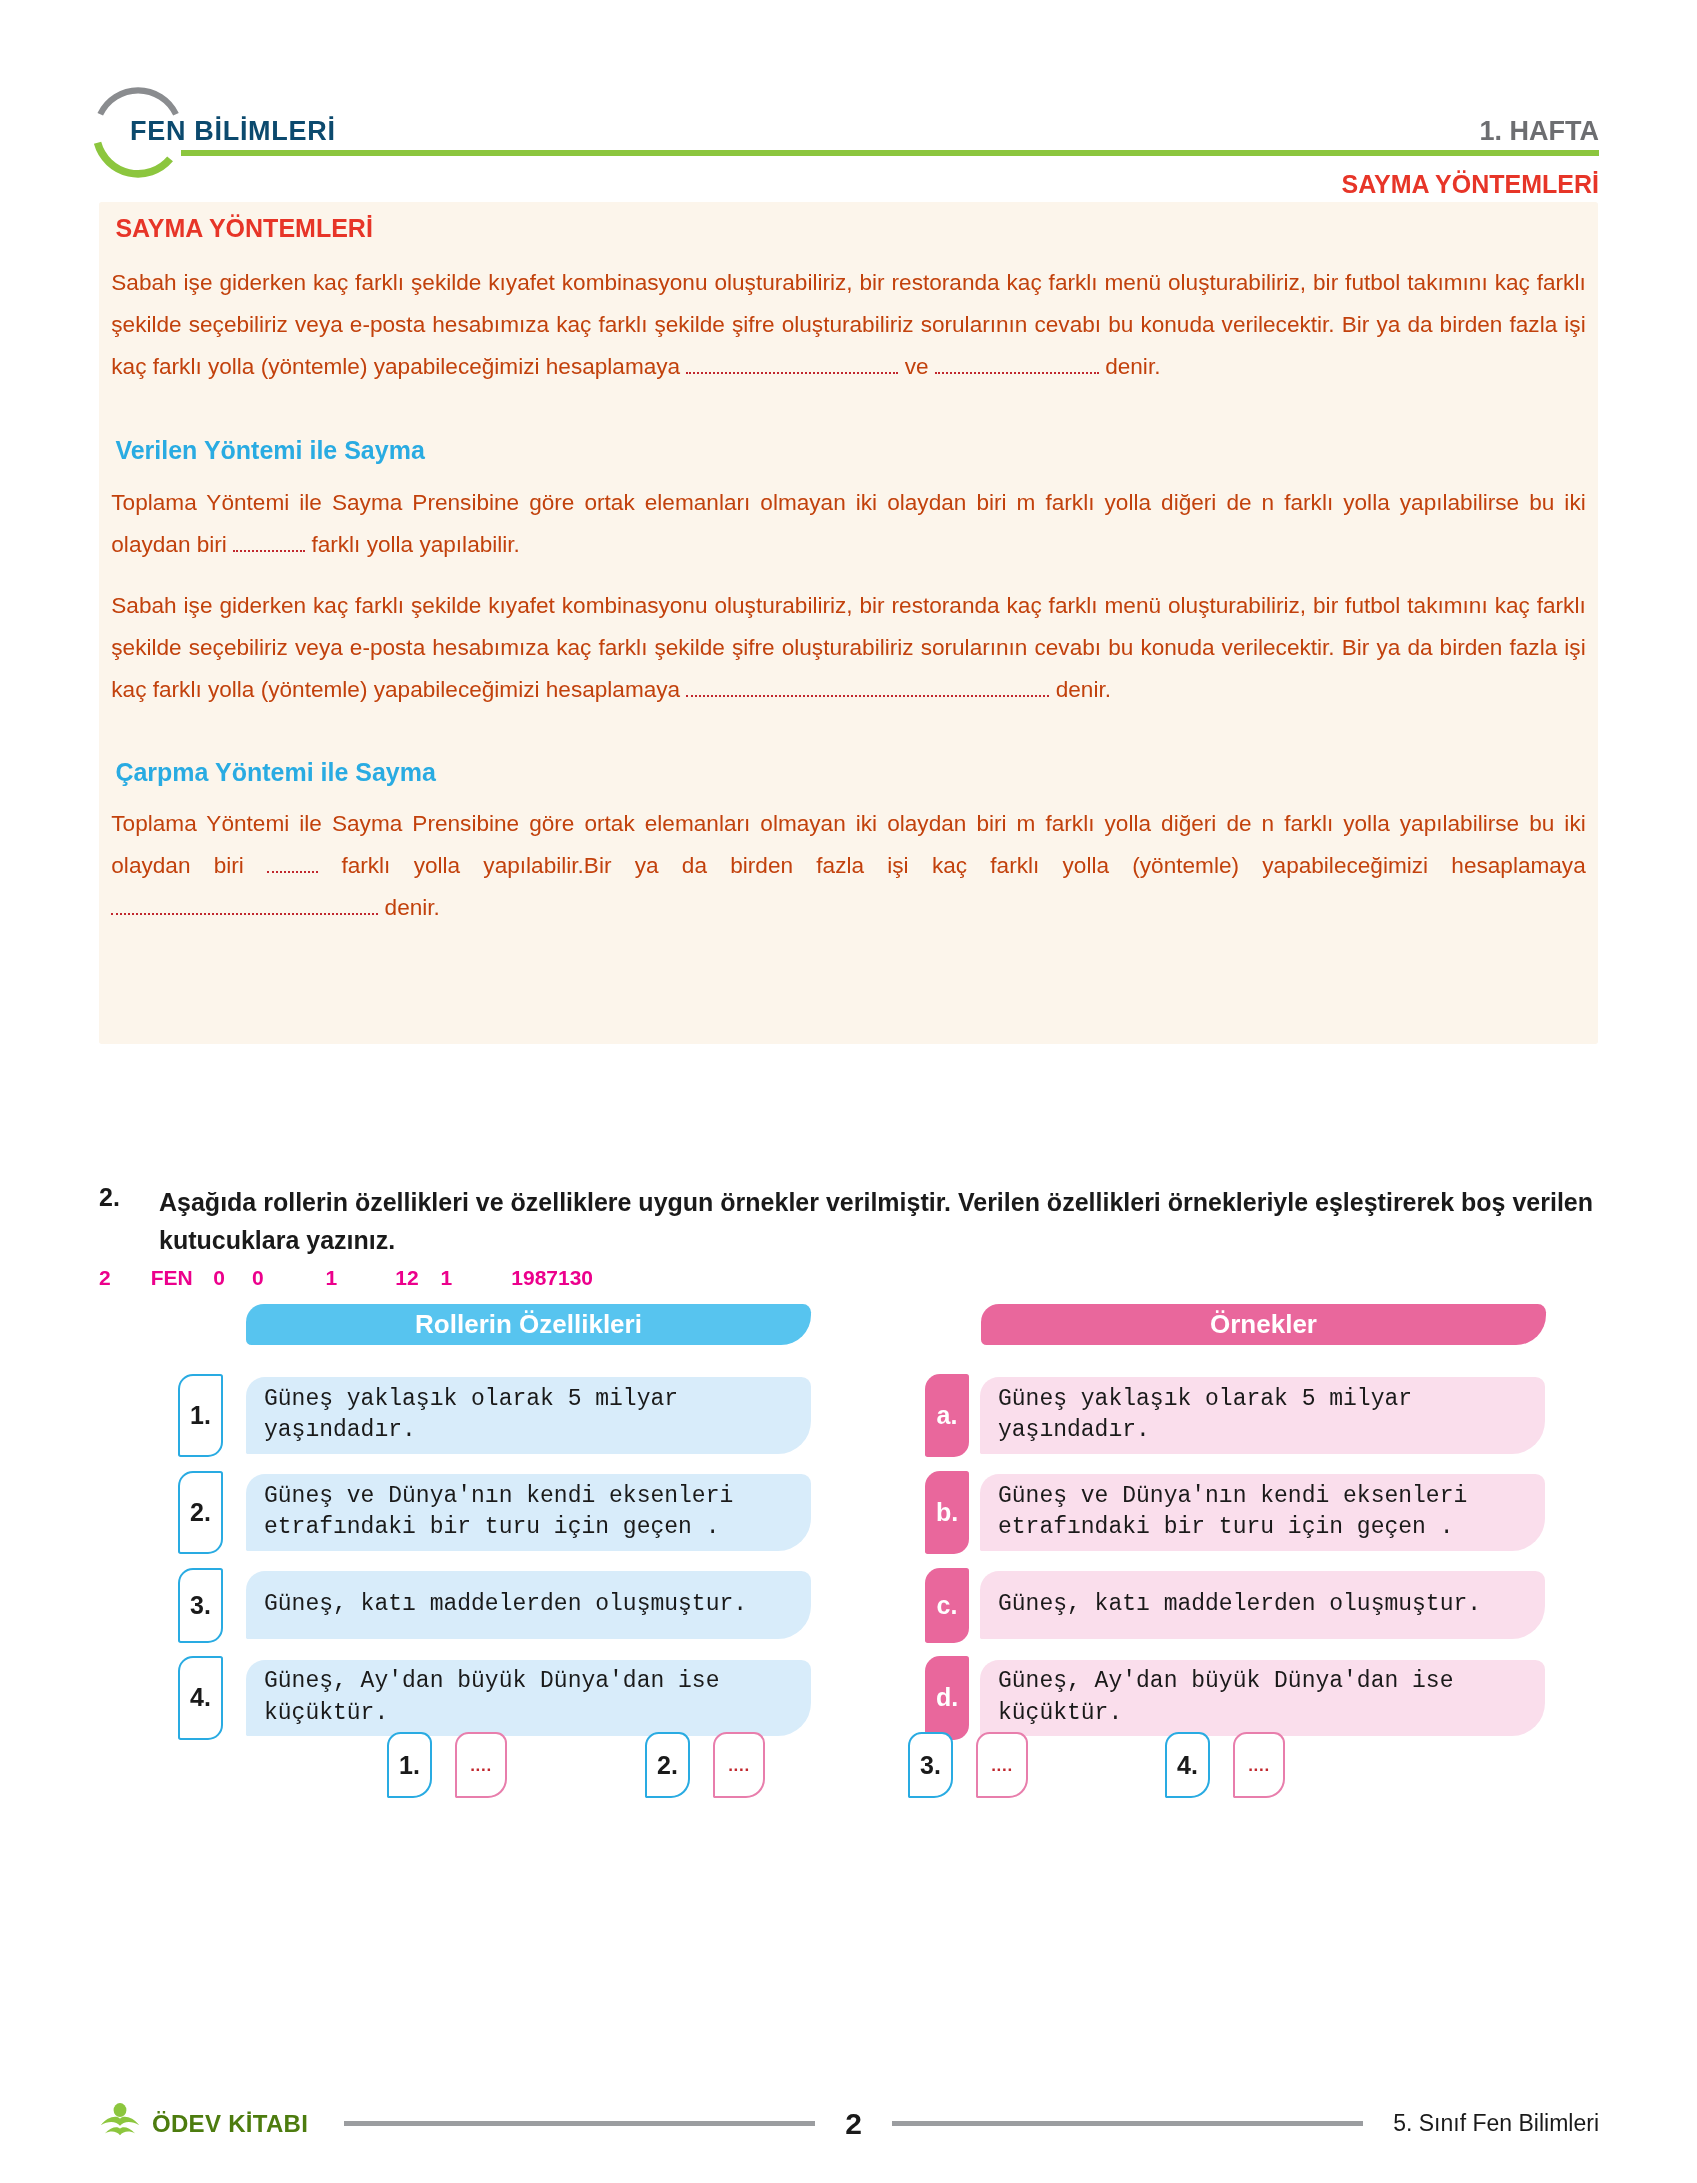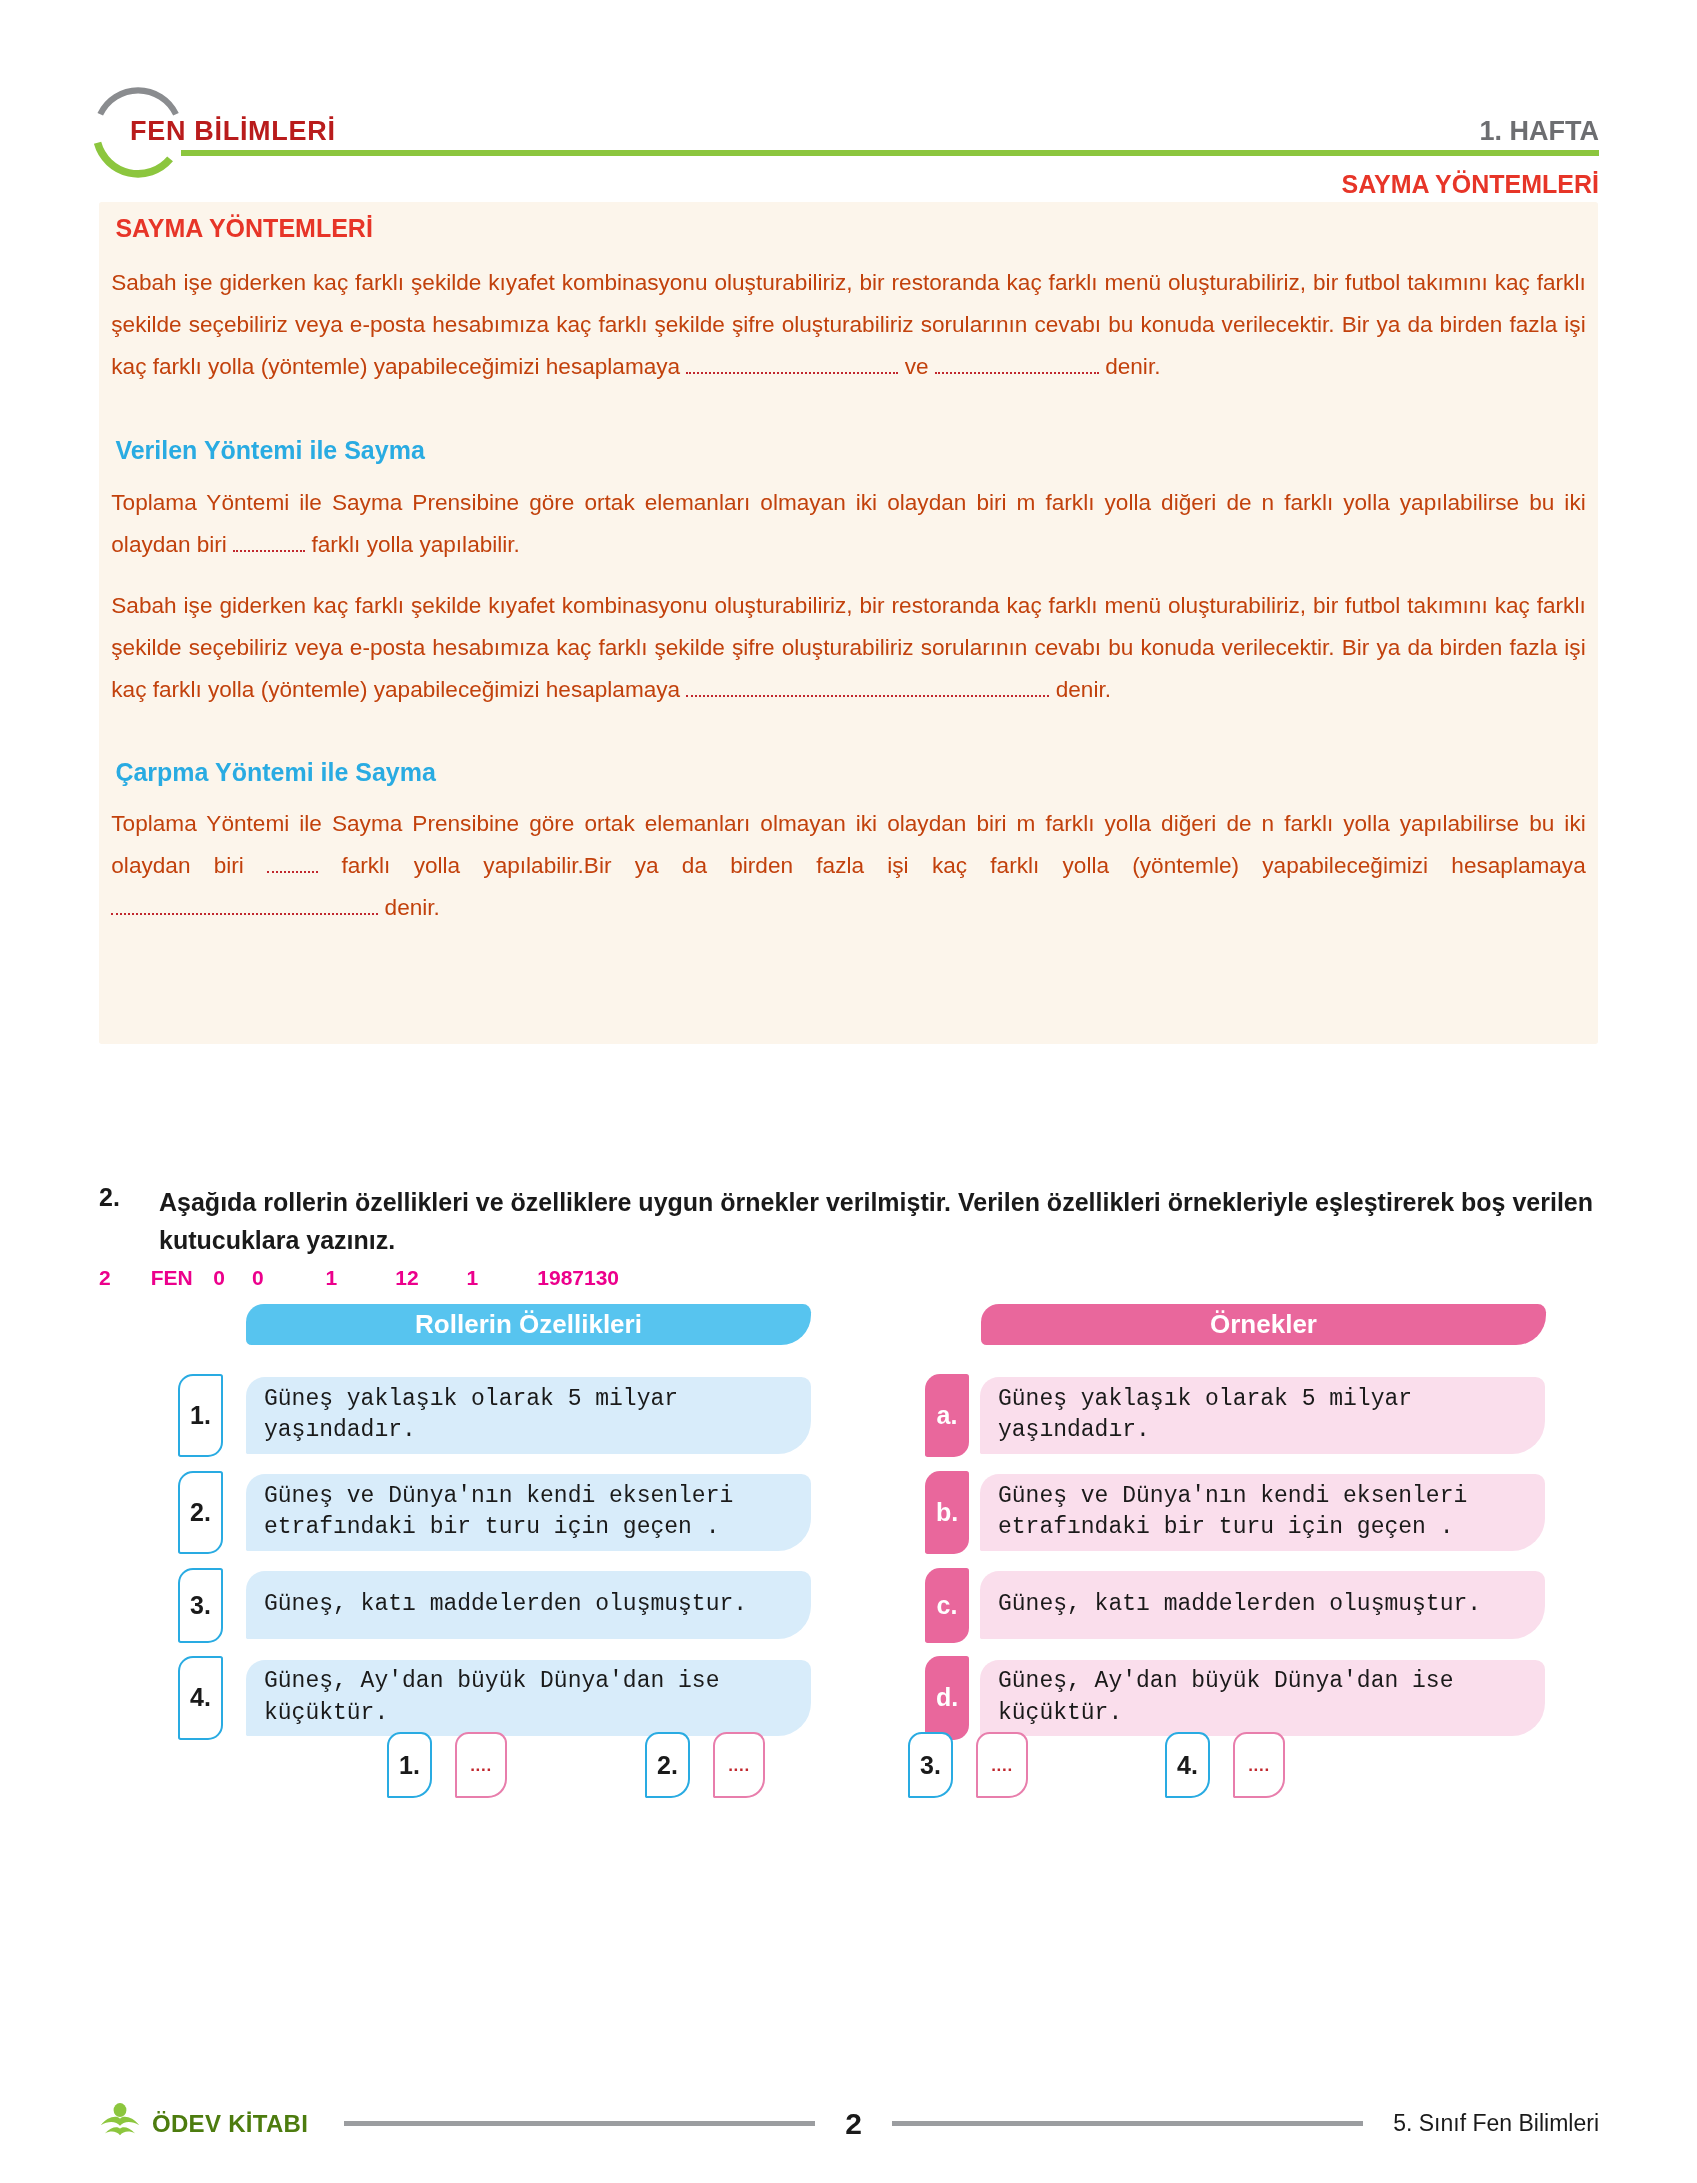--- a/index.html
+++ b/index.html
@@ -1,21 +1,21 @@
 <!DOCTYPE html>
 <html style="font-size:11px"><head>
 <meta charset="utf-8">
 <style>
   html,body{margin:0;padding:0;background:#ffffff;}
   .page{position:relative;width:1698px;height:2183px;background:#ffffff;
         font-family:"Liberation Sans",sans-serif;color:#1a1a1a;overflow:hidden;}
 
   
   .logo-circle{position:absolute;left:92px;top:86px;}
-  .brand{position:absolute;left:130px;top:116px;font-size:27px;font-weight:600;color:#b91c1c;letter-spacing:0.7px;}
+  .brand{position:absolute;left:130px;top:116px;font-size:27px;font-weight:600;color:#0c4a6e;letter-spacing:0.7px;}
   .week{position:absolute;right:99px;top:116px;font-size:27px;font-weight:600;color:#6d6e71;}
   .green-rule{position:absolute;left:181px;right:99px;top:150px;height:6.2px;background:#8cc63e;}
   .subject{position:absolute;right:99px;top:170px;font-size:25px;font-weight:700;color:#e73528;}
 
   
   .cream{position:absolute;left:99px;top:202px;width:1499px;height:842px;background:#fcf5eb;
          border-radius:2.7px;box-sizing:border-box;padding:2.7px 6.8px;}
   .red-heading{margin:9.6px 0 0 9.6px;font-size:25px;font-weight:700;color:#e73528;}
   .blue-heading{font-size:25px;font-weight:700;color:#29abe2;margin:0 0 0 9.6px;}
   .body-p{margin:0;font-size:22.6px;line-height:42px;text-align:justify;color:#c2410c;}
@@ -109,21 +109,21 @@
       <span class="blank" style="width:267px;"></span>
       <span>denir.</span></p>
   </section>
 
   <section class="question">
     <div class="q-row">
       <span class="q-num">2.</span>
       <p class="q-text">Aşağıda rollerin özellikleri ve özelliklere uygun örnekler verilmiştir. Verilen özellikleri örnekleriyle eşleştirerek boş verilen kutucuklara yazınız.</p>
     </div>
     <div class="meta">
-      <span style="margin-right:40px;">2</span><span style="margin-right:20.5px;">FEN</span><span style="margin-right:27px;">0</span><span style="margin-right:62px;">0</span><span style="margin-right:58px;">1</span><span style="margin-right:48px;">12</span><span style="margin-right:59px;">1</span><span>1987130</span>
+      <span style="margin-right:40px;">2</span><span style="margin-right:20.5px;">FEN</span><span style="margin-right:27px;">0</span><span style="margin-right:62px;">0</span><span style="margin-right:58px;">1</span><span style="margin-right:22px;">12</span><span style="margin-right:59px;">1</span><span>1987130</span>
     </div>
   </section>
 
   <section class="match">
     <div class="mhead mhead-blue">Rollerin Özellikleri</div>
     <div class="mhead mhead-pink">Örnekler</div>
 
     <div class="mcol mcol-left">
       <div class="mrow">
         <div class="badge badge-blue">1.</div>

